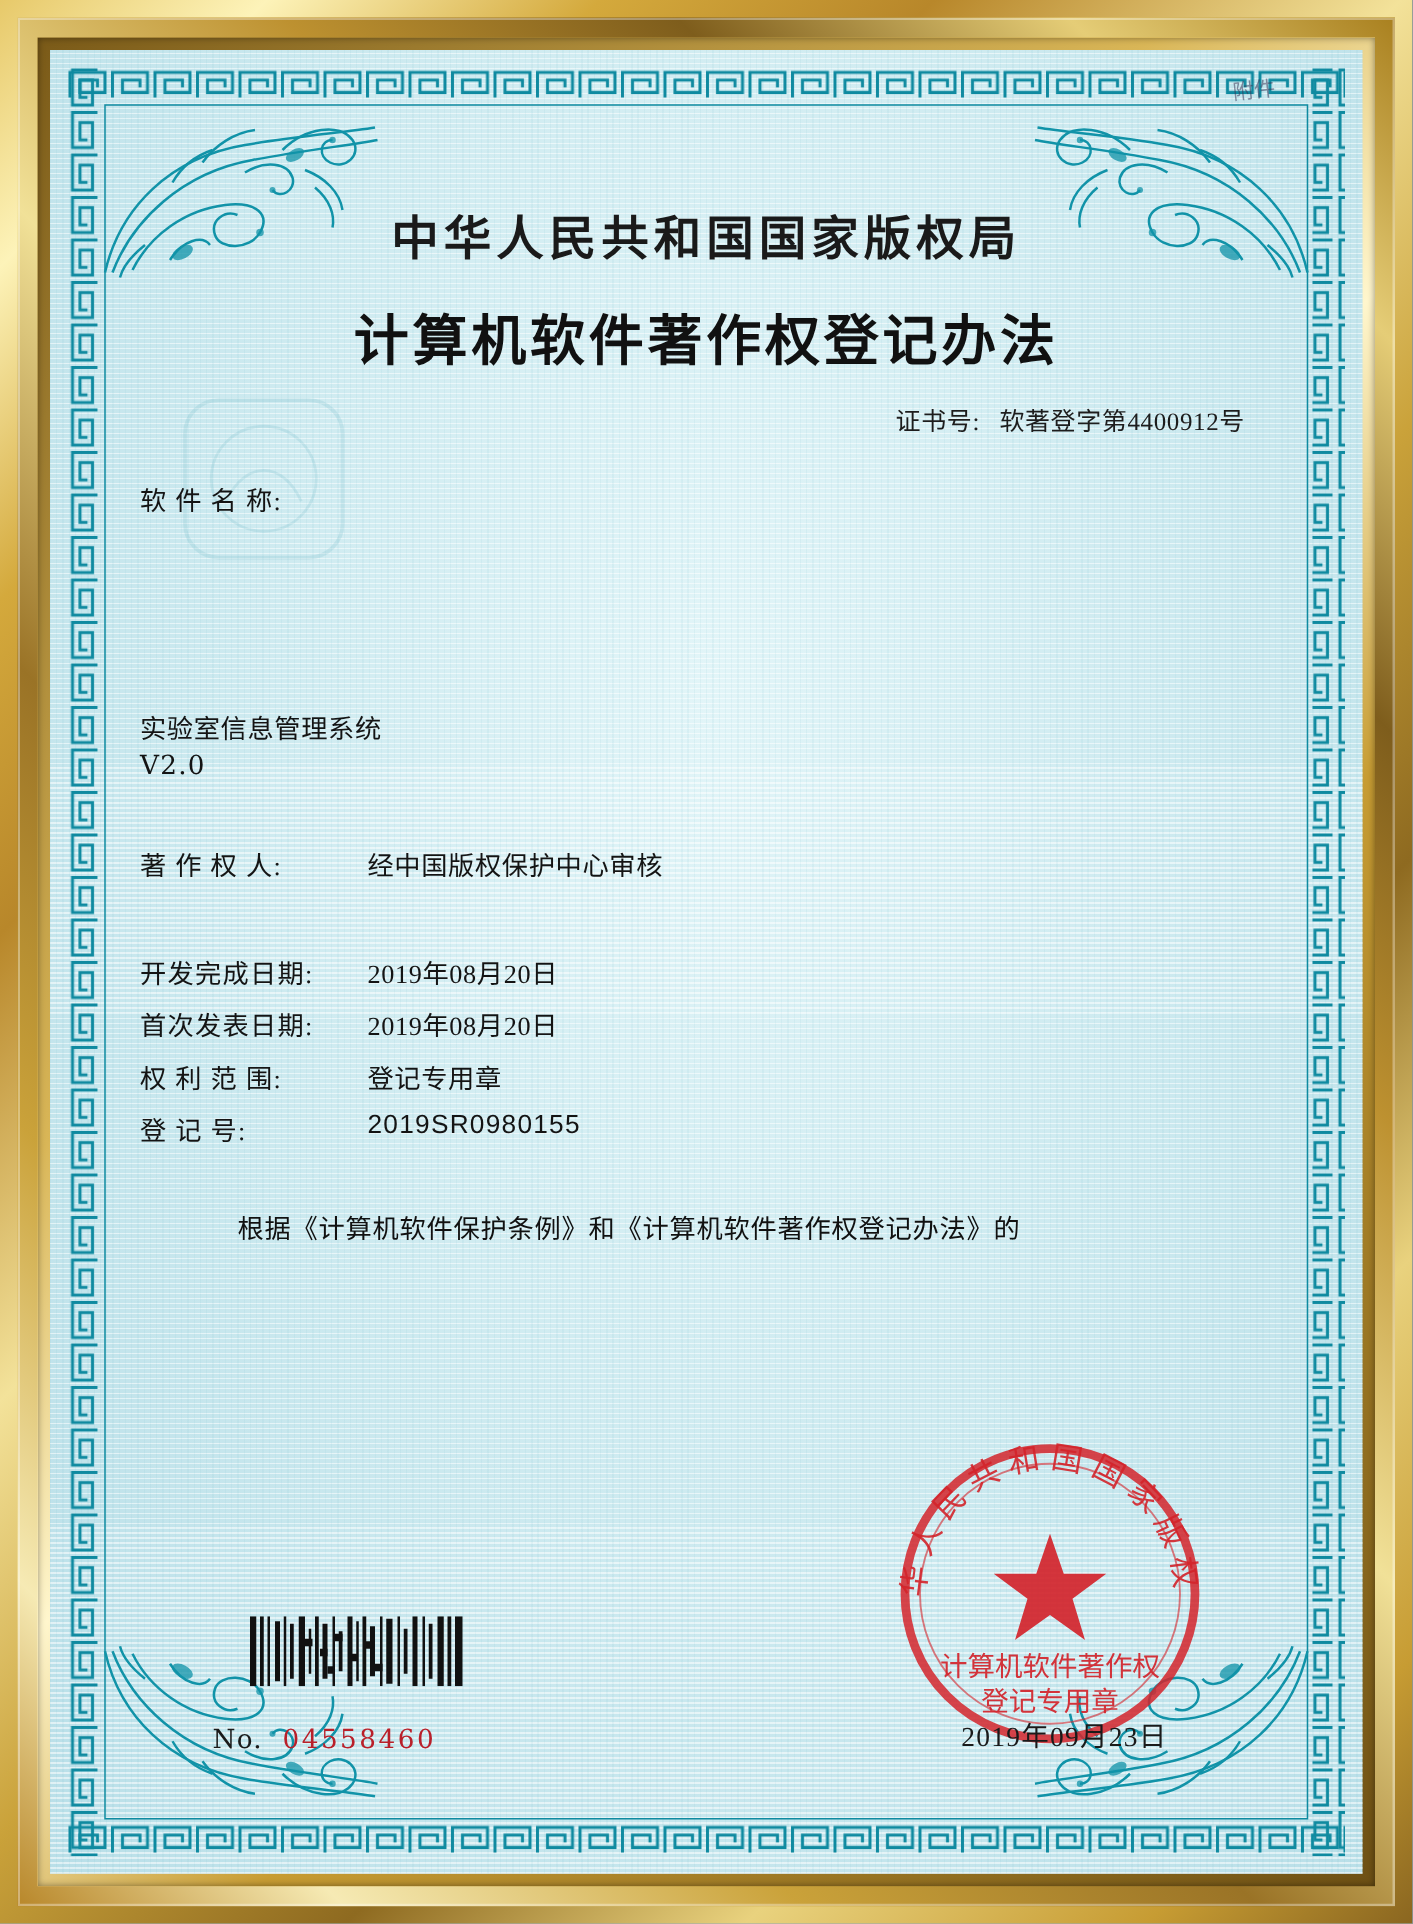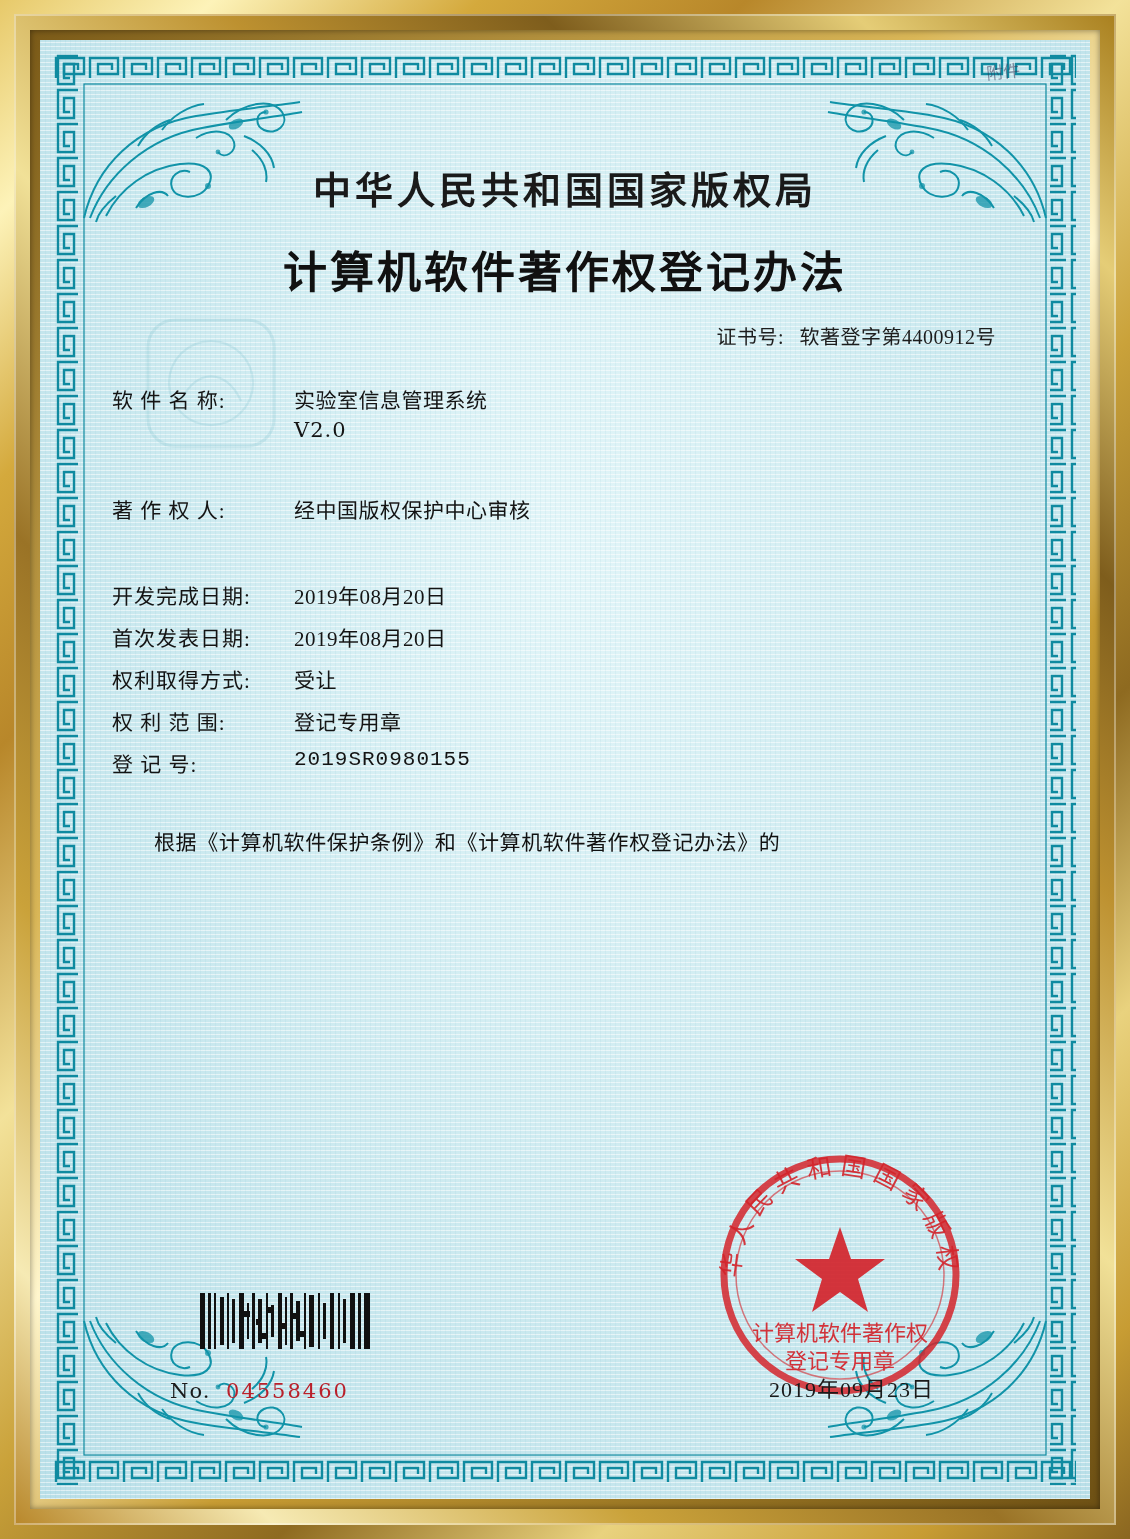--- a/index.html
+++ b/index.html
@@ -152,20 +152,21 @@
   .spacer-lg { height: 44px; }
 
   .field.tight { margin-top: 12px; }
 
   .statement {
     margin-top: 44px;
     font-size: 21px;
     color: #111;
     line-height: 2.0;
     letter-spacing: 0.6px;
+    margin-left: 36px;
   }
   .statement .indent { display: block; text-indent: 2em; }
 
   
   .watermark {
     position: absolute;
     left: 96px;
     top: 268px;
     width: 150px;
     height: 150px;
@@ -367,21 +368,21 @@
     <div class="content">
 
       <div class="org-title">中华人民共和国国家版权局</div>
       <div class="doc-title">计算机软件著作权登记办法</div>
 
       <div class="cert-no">
         <span>证书号:</span>
         <span style="margin-left:10px;">软著登字第4400912号</span>
       </div>
 
-      <div class="field" style="margin-top:34px;">
+      <div class="field" style="margin-top:34px;flex-direction:column;">
         <div class="lbl">软 件 名 称:</div>
         <div class="val">
           <span>实验室信息管理系统</span>
           <span class="sub">V2.0</span>
         </div>
       </div>
 
       <div class="field" style="margin-top:52px;">
         <div class="lbl">著 作 权 人:</div>
         <div class="val">经中国版权保护中心审核</div>
@@ -392,33 +393,29 @@
       <div class="field tight">
         <div class="lbl">开发完成日期:</div>
         <div class="val">2019年08月20日</div>
       </div>
 
       <div class="field tight">
         <div class="lbl">首次发表日期:</div>
         <div class="val">2019年08月20日</div>
       </div>
 
-      <div class="field tight">
-        <div class="lbl">权利取得方式:</div>
-        <div class="val">受让</div>
-      </div>
 
       <div class="field tight">
         <div class="lbl">权 利 范 围:</div>
         <div class="val">登记专用章</div>
       </div>
 
       <div class="field tight">
         <div class="lbl">登 记 号:</div>
-        <div class="val" style="font-family:Liberation Mono, monospace; letter-spacing:1px;">2019SR0980155</div>
+        <div class="val" style="font-family:Liberation Sans, sans-serif; letter-spacing:1px;">2019SR0980155</div>
       </div>
 
       <div class="statement">
         <span class="indent">根据《计算机软件保护条例》和《计算机软件著作权登记办法》的</span>
       </div>
     </div>
 
     <div class="barcode">
       <svg viewBox="0 0 172 56" xmlns="http://www.w3.org/2000/svg">
         <rect width="172" height="56" fill="none"></rect>

